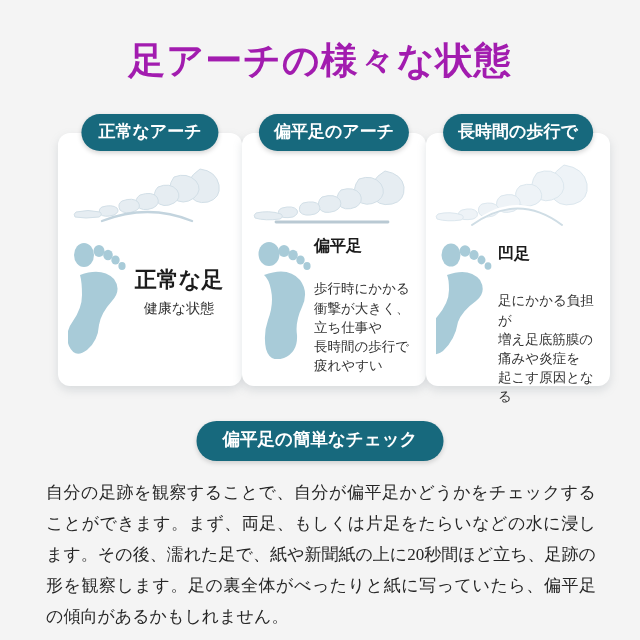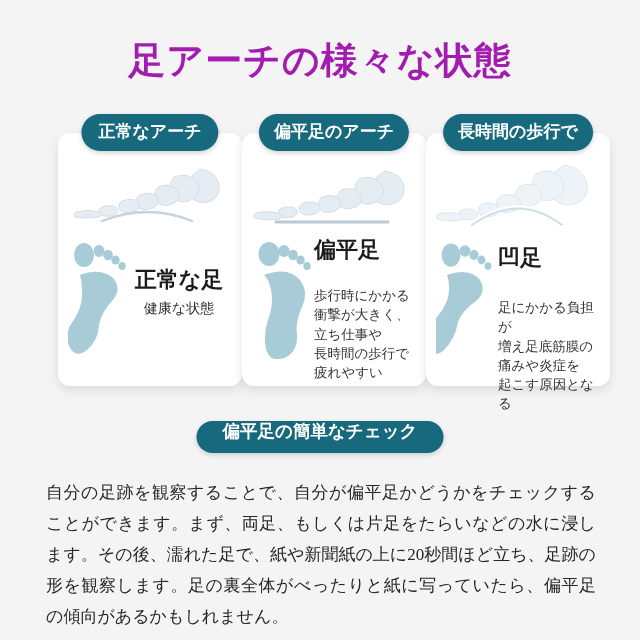--- a/index.html
+++ b/index.html
@@ -78,21 +78,21 @@
     width:66px; height:120px;
   }
   .print svg{ width:100%; height:100%; display:block; }
 
   .txt{
     position:absolute;
     left:74px; top:18px;
     width:108px;
   }
   .txt .name{
-    font-size:22px;
+    font-size:16px;
     font-weight:700;
     color:#1c1c1c;
     line-height:1.15;
     margin-bottom:1px;
     font-family:"Liberation Serif", serif;
   }
   .txt .desc{
     font-size:13.5px;
     line-height:1.42;
     color:#343434;
@@ -109,21 +109,21 @@
   .check-badge{
     position:absolute;
     top:421px; left:50%;
     transform:translateX(-50%);
     background:#17697d;
     color:#fff;
     border-radius:999px;
     font-size:17.5px;
     font-weight:700;
     line-height:1;
-    padding:2px 26px 12px;
+    padding:10px 26px 12px;
     white-space:nowrap;
     box-shadow:0 2px 5px rgba(0,0,0,.16);
     font-family:"Liberation Serif", serif;
   }
 
   
   .para{
     position:absolute;
     top:462px; left:30px;
     width:582px;

